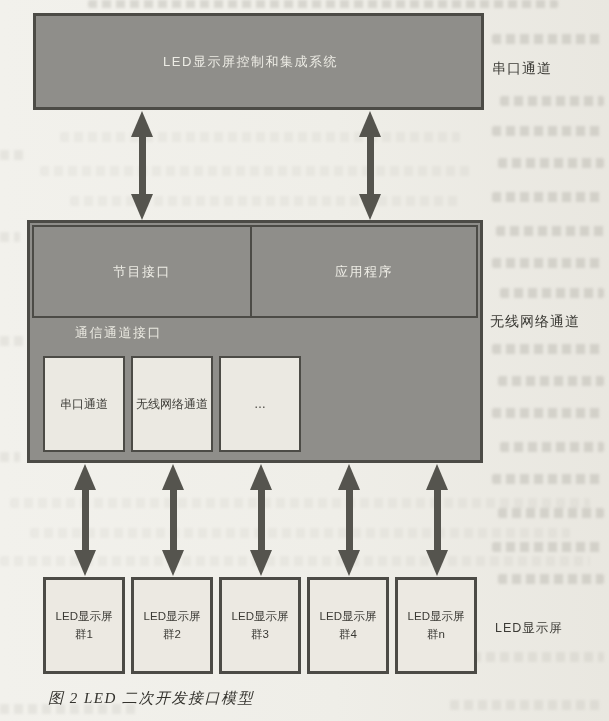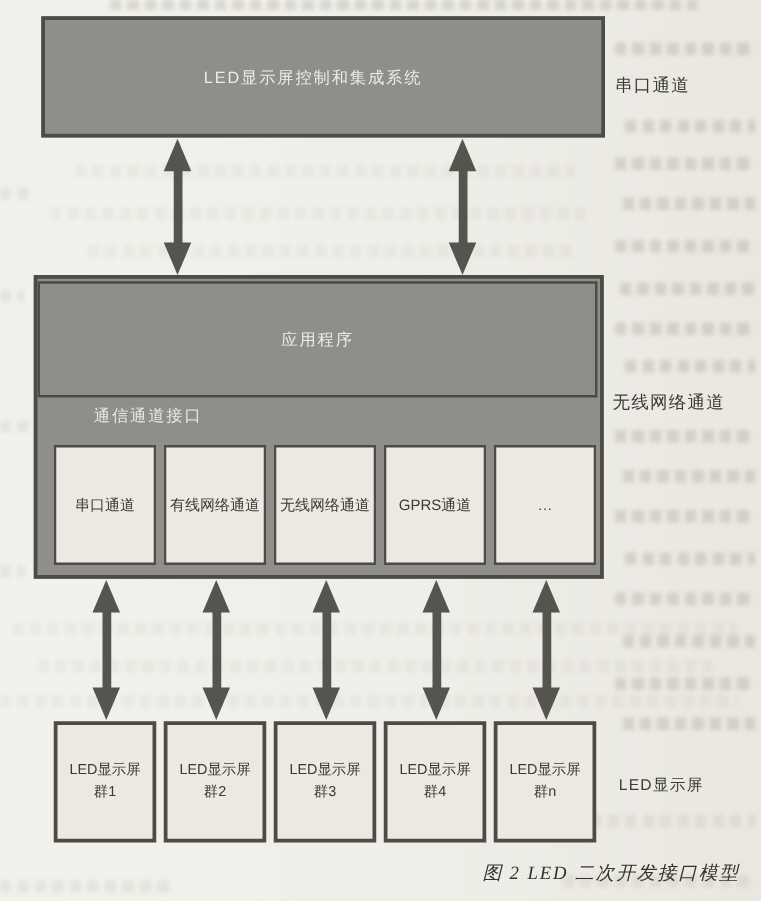--- a/index.html
+++ b/index.html
@@ -90,24 +90,24 @@
   }
   .varrow::after {
     content: ""; position: absolute; bottom: 0; left: 50%; margin-left: -11px;
     border-left: 11px solid transparent; border-right: 11px solid transparent;
     border-top: 26px solid #55544e;
   }
 
   
   .caption {
     position: absolute; left: 0; top: 689px; width: 592px;
-    text-align: right;
+    text-align: left;
     font-family: "Liberation Serif", "DejaVu Serif", serif;
     font-style: italic;
-    font-size: 15px; letter-spacing: 1.5px; color: #34332e;
+    font-size: 15px; letter-spacing: 1.5px; color: #34332e; padding-left: 48px;
   }
 </style>
 </head>
 <body>
 
 <div class="page">
 
   <div class="sm" style="left:88px;top:0;width:470px;height:8px"></div>
   <div class="sm" style="left:492px;top:34px;width:112px"></div>
   <div class="sm" style="left:500px;top:96px;width:104px"></div>
@@ -146,28 +146,27 @@
 
   <div class="varrow" style="left:129px;top:111px;height:109px">
       <span class="shaft"></span>
     </div>
   <div class="varrow" style="left:357px;top:111px;height:109px">
       <span class="shaft"></span>
     </div>
 
   <div class="gbox big-box">
     <div class="iface-row">
+      <div class="iface-box program">节目接口</div>
       <div class="iface-box command">应用程序</div>
     </div>
     <div class="channel-title">通信通道接口</div>
     <div class="channels">
       <div class="white-box">串口通道</div>
-      <div class="white-box">有线网络通道</div>
       <div class="white-box">无线网络通道</div>
-      <div class="white-box">GPRS通道</div>
       <div class="white-box">…</div>
     </div>
   </div>
   <div class="side-label label-sdk">无线网络通道</div>
 
   <div class="varrow" style="left:72px;top:464px;height:112px">
       <span class="shaft"></span>
     </div>
   <div class="varrow" style="left:160px;top:464px;height:112px">
       <span class="shaft"></span>

